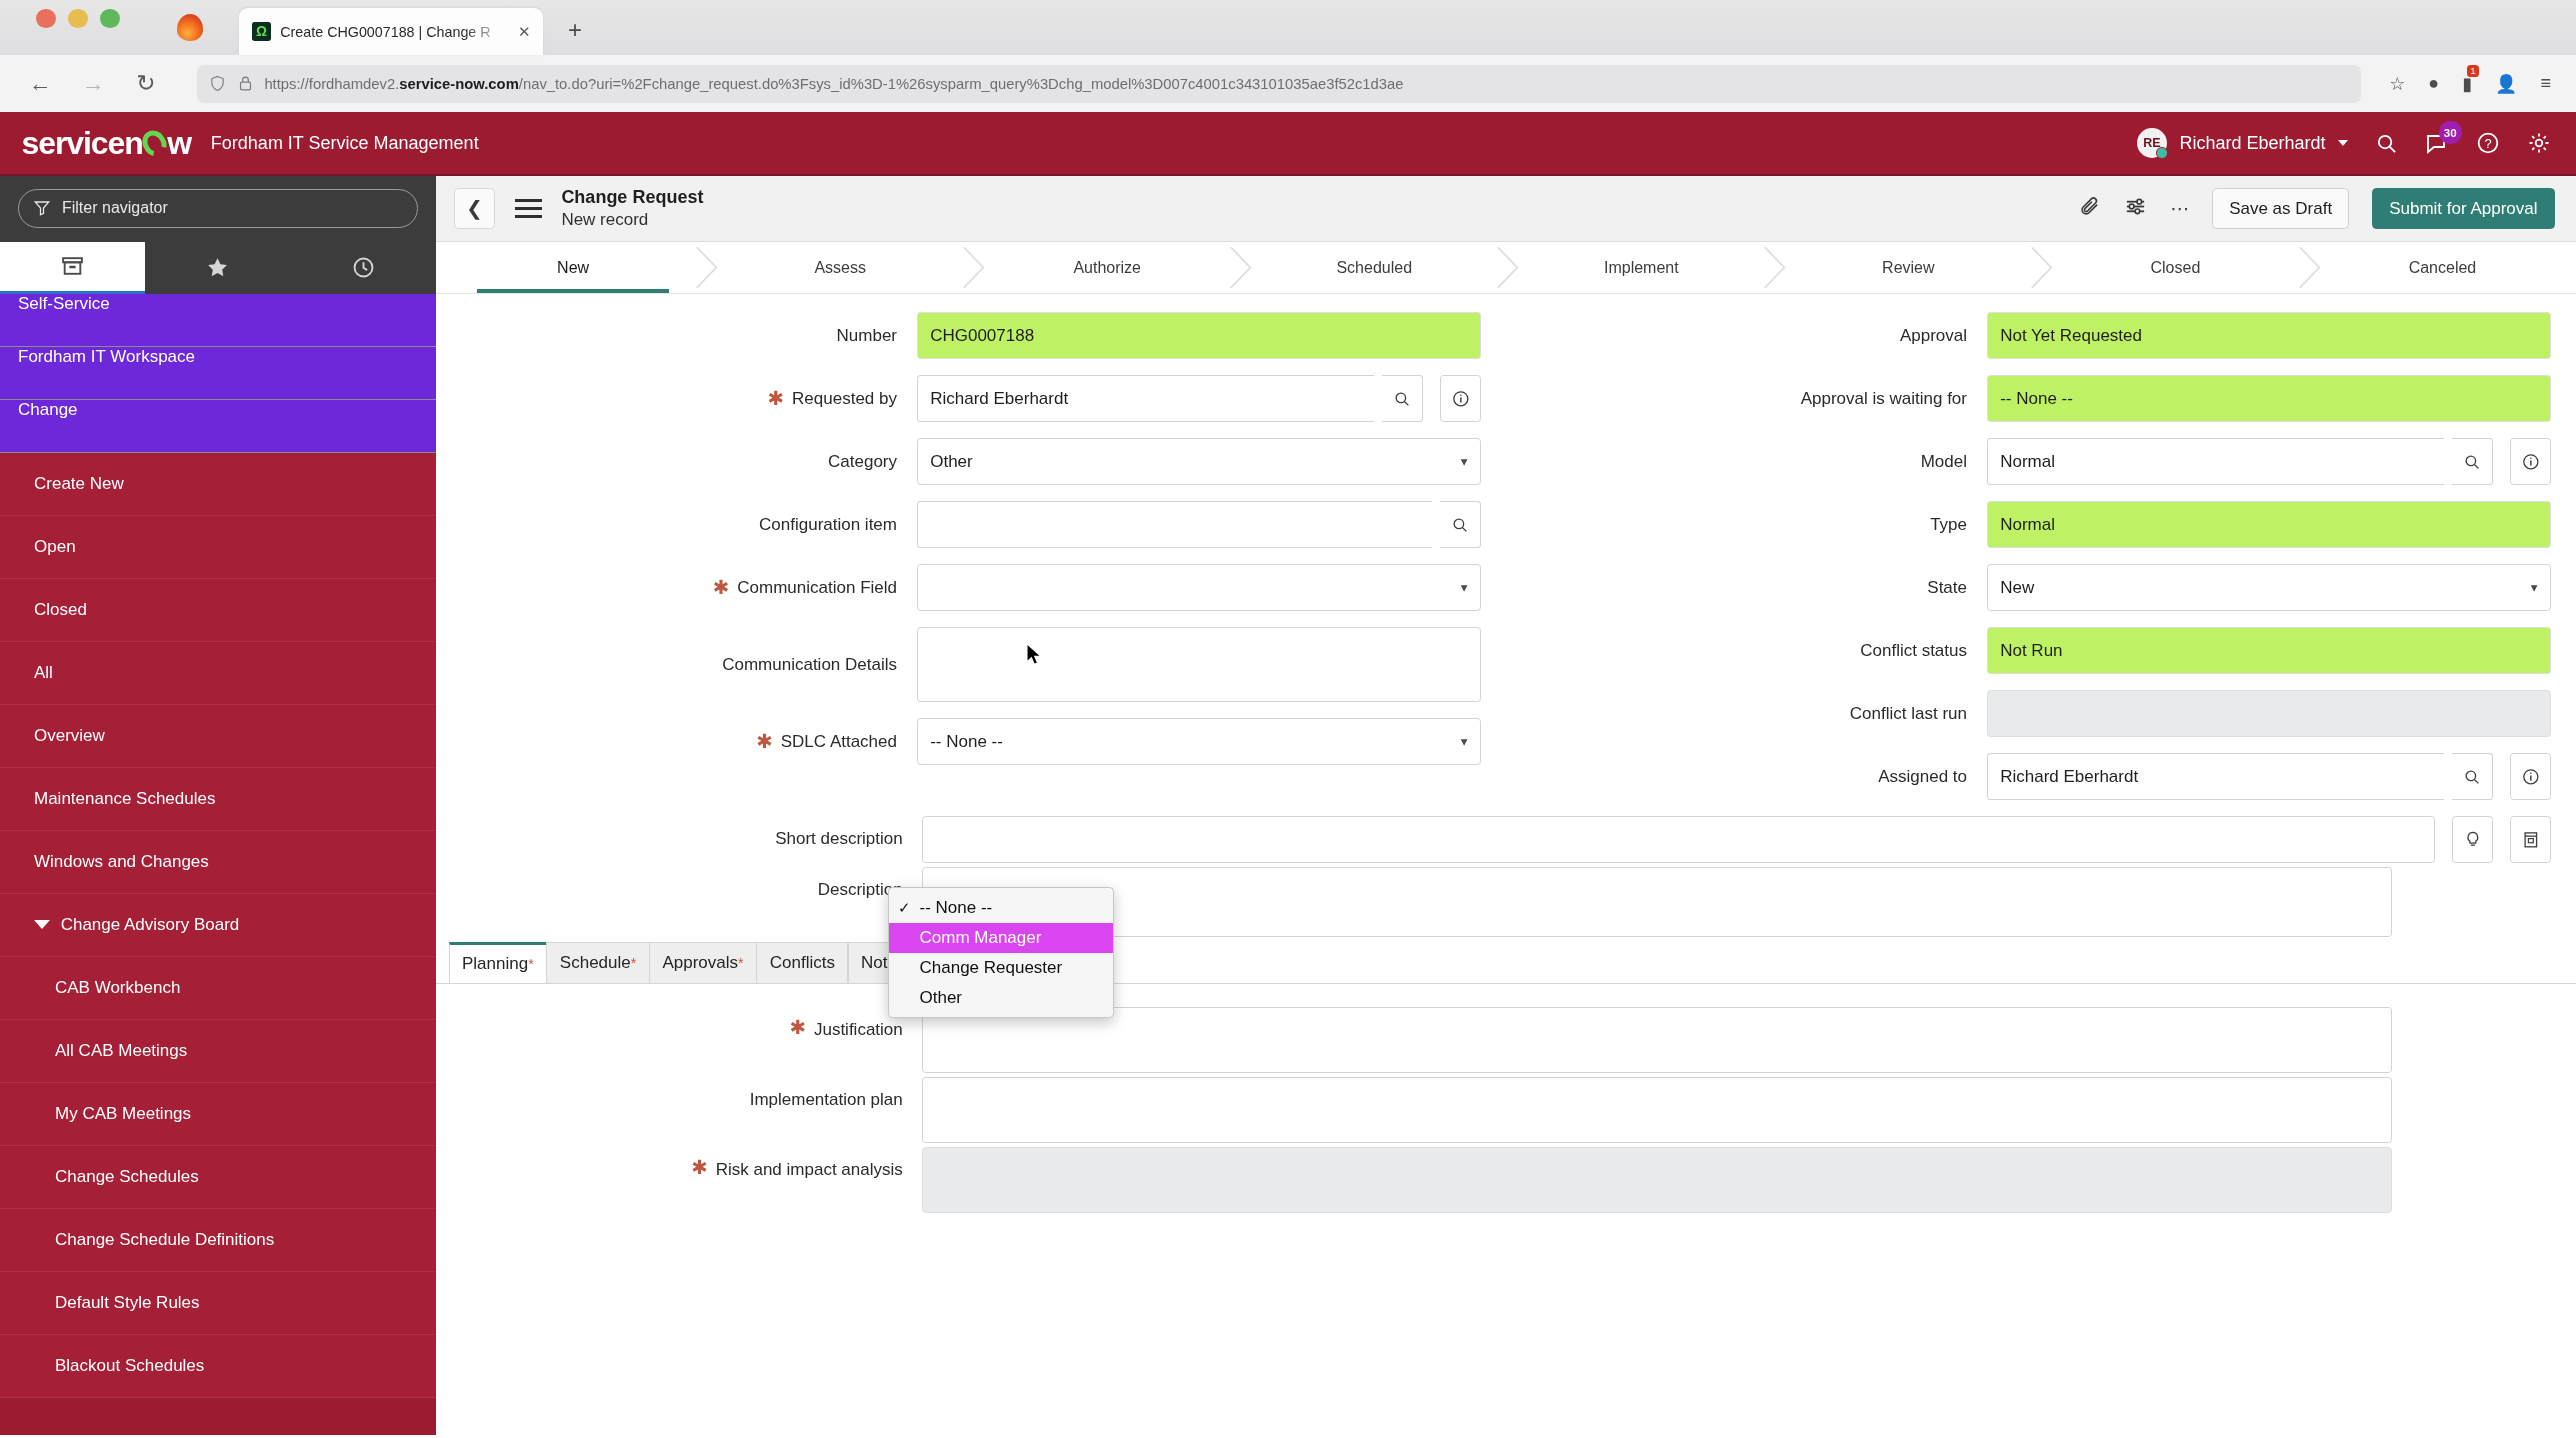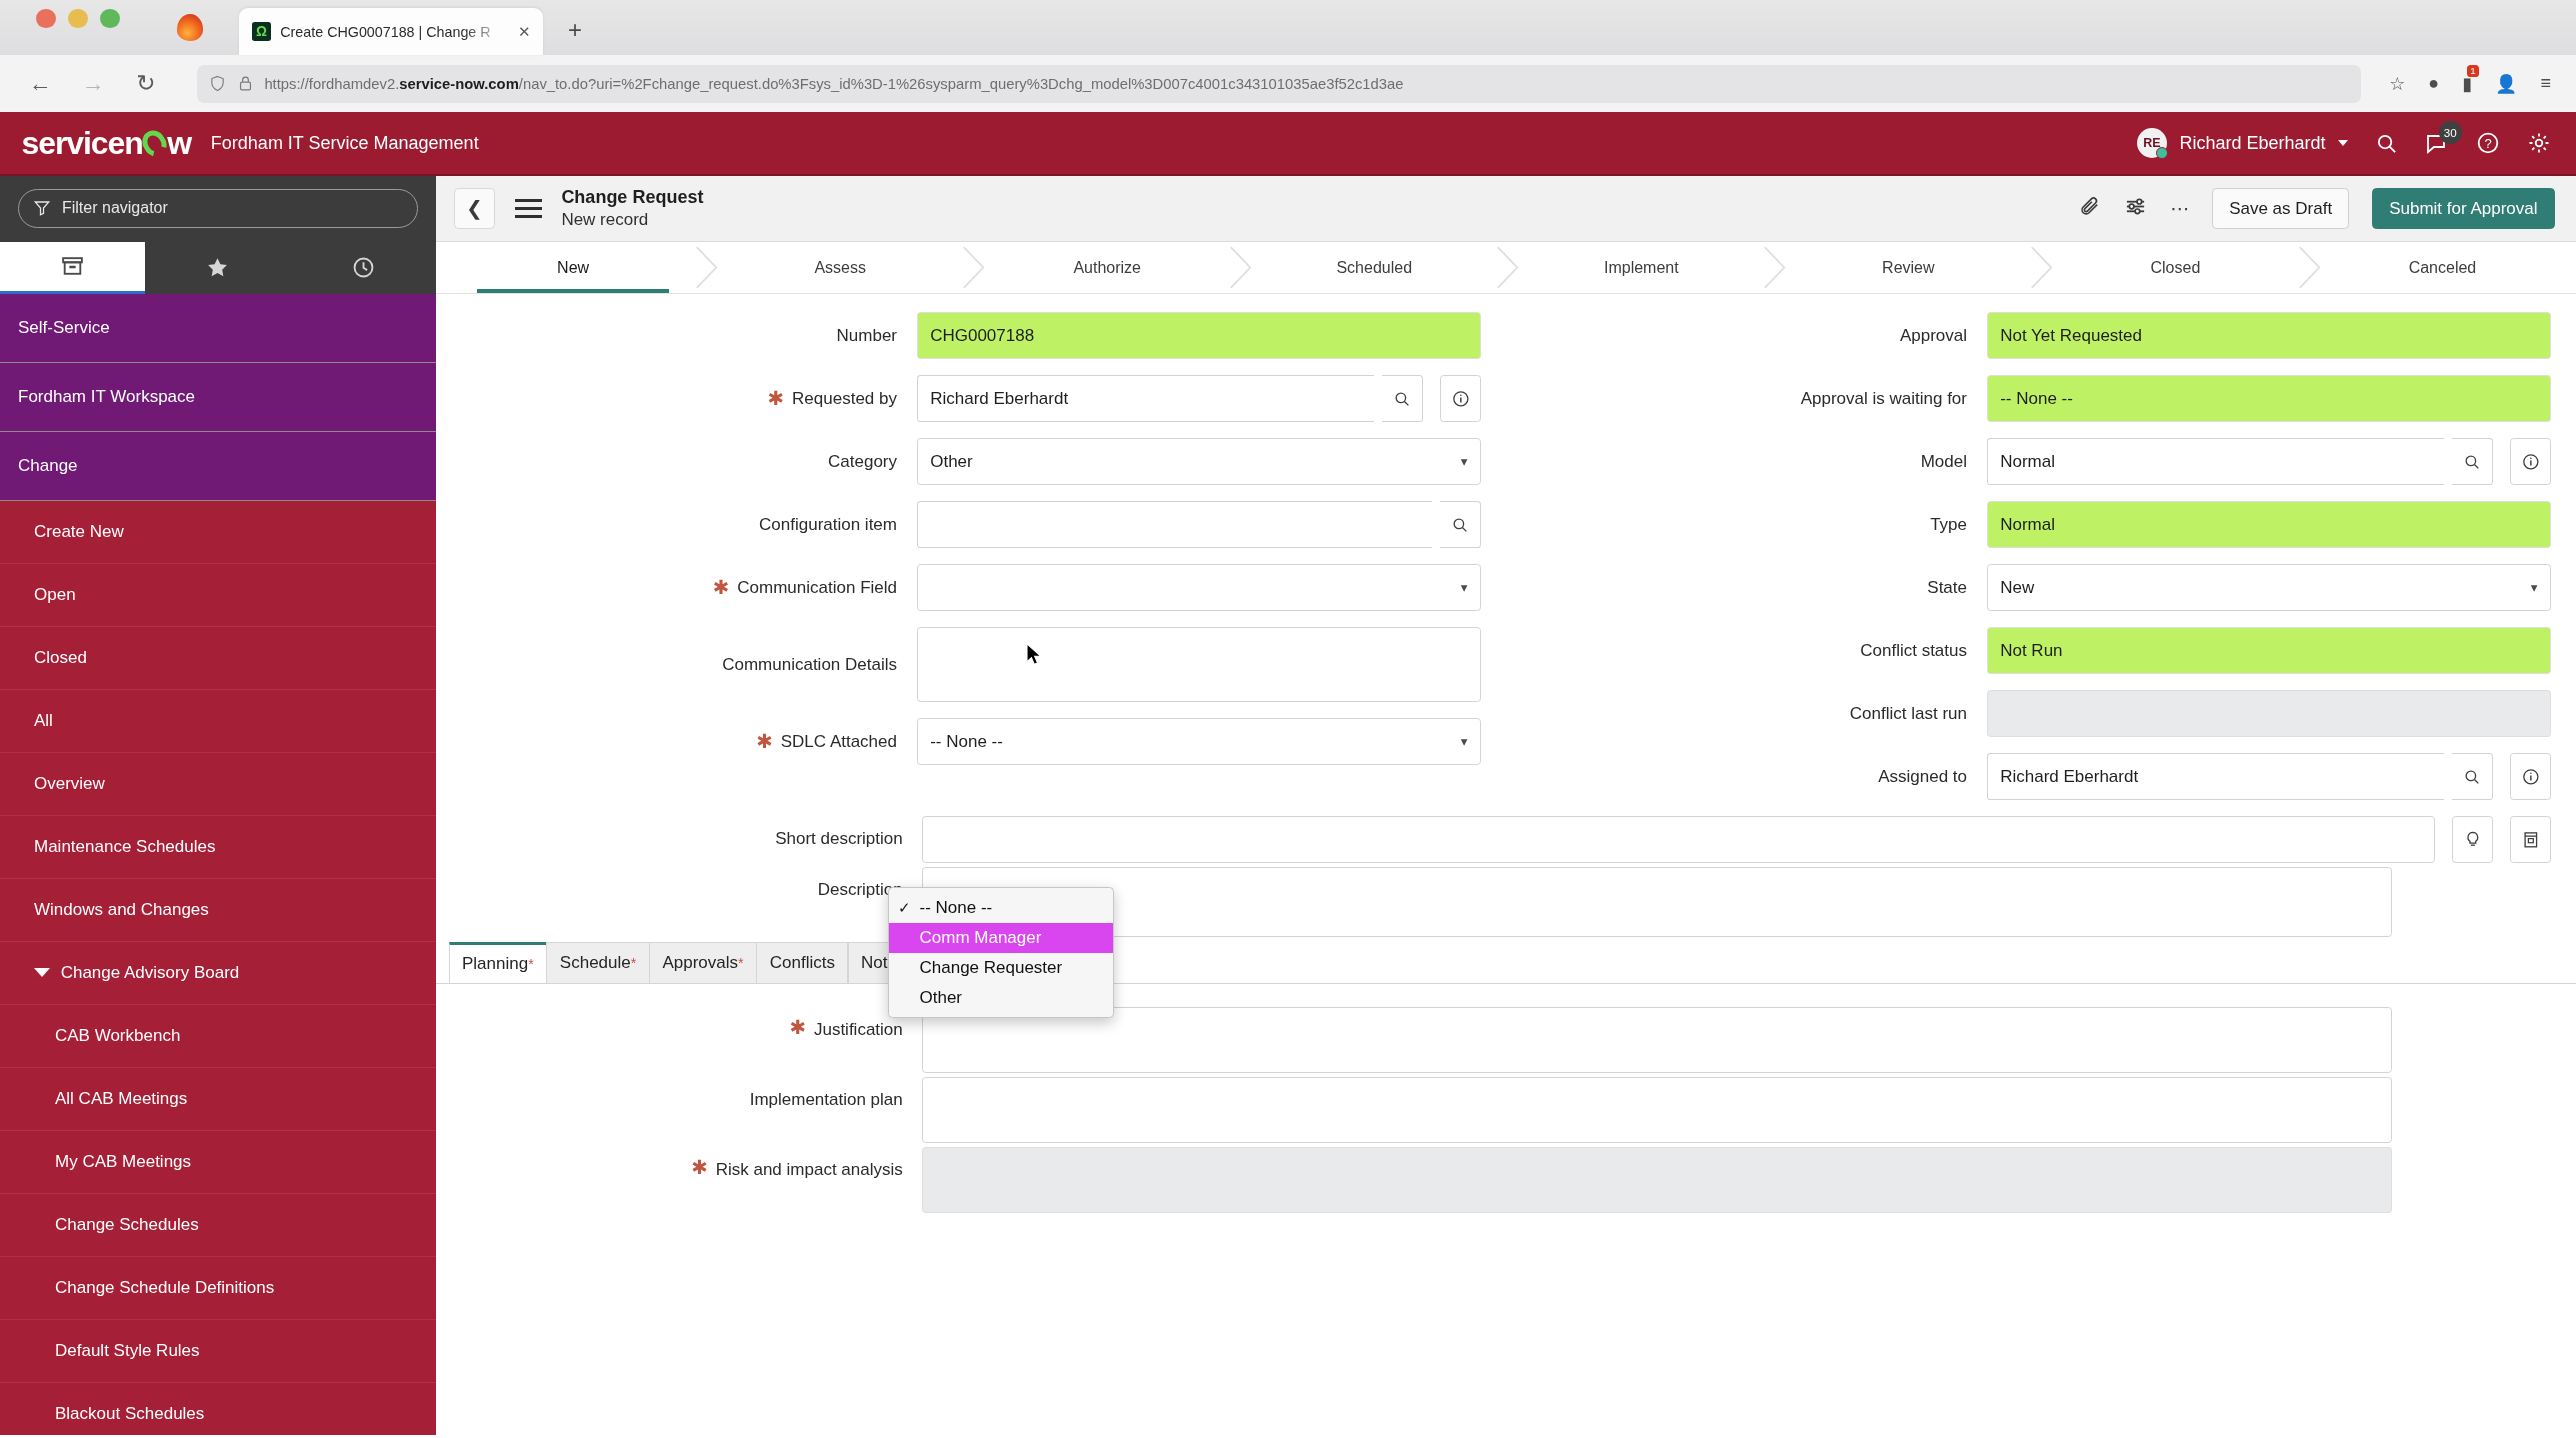--- a/index.html
+++ b/index.html
@@ -91,42 +91,42 @@
     font-size: 12.5px; font-weight: 700; display:flex; align-items:center; justify-content:center; position: relative;
   }
   .avatar::after {
     content:""; position:absolute; right:-0.9px; bottom:-0.9px; width:9.8px; height:9.8px;
     border-radius:50%; background:#3fbfa0; border:1.8px solid #9c1b30;
   }
   .sn-username { color:#fff; font-size: 18px; }
   .caret-dn { width:0;height:0;border-left:5.4px solid transparent;border-right:5.4px solid transparent;border-top:6.3px solid #fff; }
   .sn-icon { color:#fff; position: relative; display:flex; align-items:center; }
   .msg-badge {
-    position: absolute; top: -9.8px; right: -12.5px; background: #404040; color:#fff;
-    border-radius: 50%; width: 22.4px; height: 22.4px; font-size: 11.6px; font-weight: 400;
+    position: absolute; top: -9.8px; right: -12.5px; background: #a21caf; color:#fff;
+    border-radius: 50%; width: 22.4px; height: 22.4px; font-size: 11.6px; font-weight: 700;
     display:flex; align-items:center; justify-content:center;
   }
 
   
   .app { display: flex; height: calc(1438px - 55px - 57px - 67px); }
 
   
   .sidebar { width: 436px; flex: none; background: #9c1b30; display: flex; flex-direction: column; }
   .filter-wrap { background: #3c3c3c; padding: 12.5px 18px 14.3px; }
   .filter-nav {
     height: 39px; border: 0.9px solid #9b9b9b; border-radius: 21.5px; display: flex; align-items: center;
     padding: 0 14.3px; gap: 10.7px; color: #e8e8e8; font-size: 16px;
   }
   .sb-tabs { display: flex; background: #3c3c3c; }
   .sb-tab { flex:1; height: 52px; display:flex; align-items:center; justify-content:center; color:#d6d6d6; }
   .sb-tab.active { background:#fff; color:#4a4a4a; border-bottom: 3.6px solid #2b6ecb; }
   .sb-scroll { flex: 1; overflow: hidden; }
   .sb-group {
-    height: 69px; display:flex; align-items:center; padding-left: 18px;
-    background: #701a75; color:#fff; font-size: 17px; border-bottom: 0.9px solid #8c8c8c;
+    height: 53px; display:flex; align-items:flex-start; padding-left: 18px;
+    background: #6d28d9; color:#fff; font-size: 17px; border-bottom: 0.9px solid #8c8c8c;
   }
   .sb-item {
     height: 63px; display:flex; align-items:center; padding-left: 34px;
     background: #a51f36; color:#fff; font-size: 17px; border-bottom: 0.9px solid #b03246;
   }
   .sb-item.indent { padding-left: 55px; }
   .sb-item .tri {
     width:0;height:0;border-left:8px solid transparent;border-right:8px solid transparent;
     border-top:9.8px solid #fff; margin-right: 10.7px;
   }

